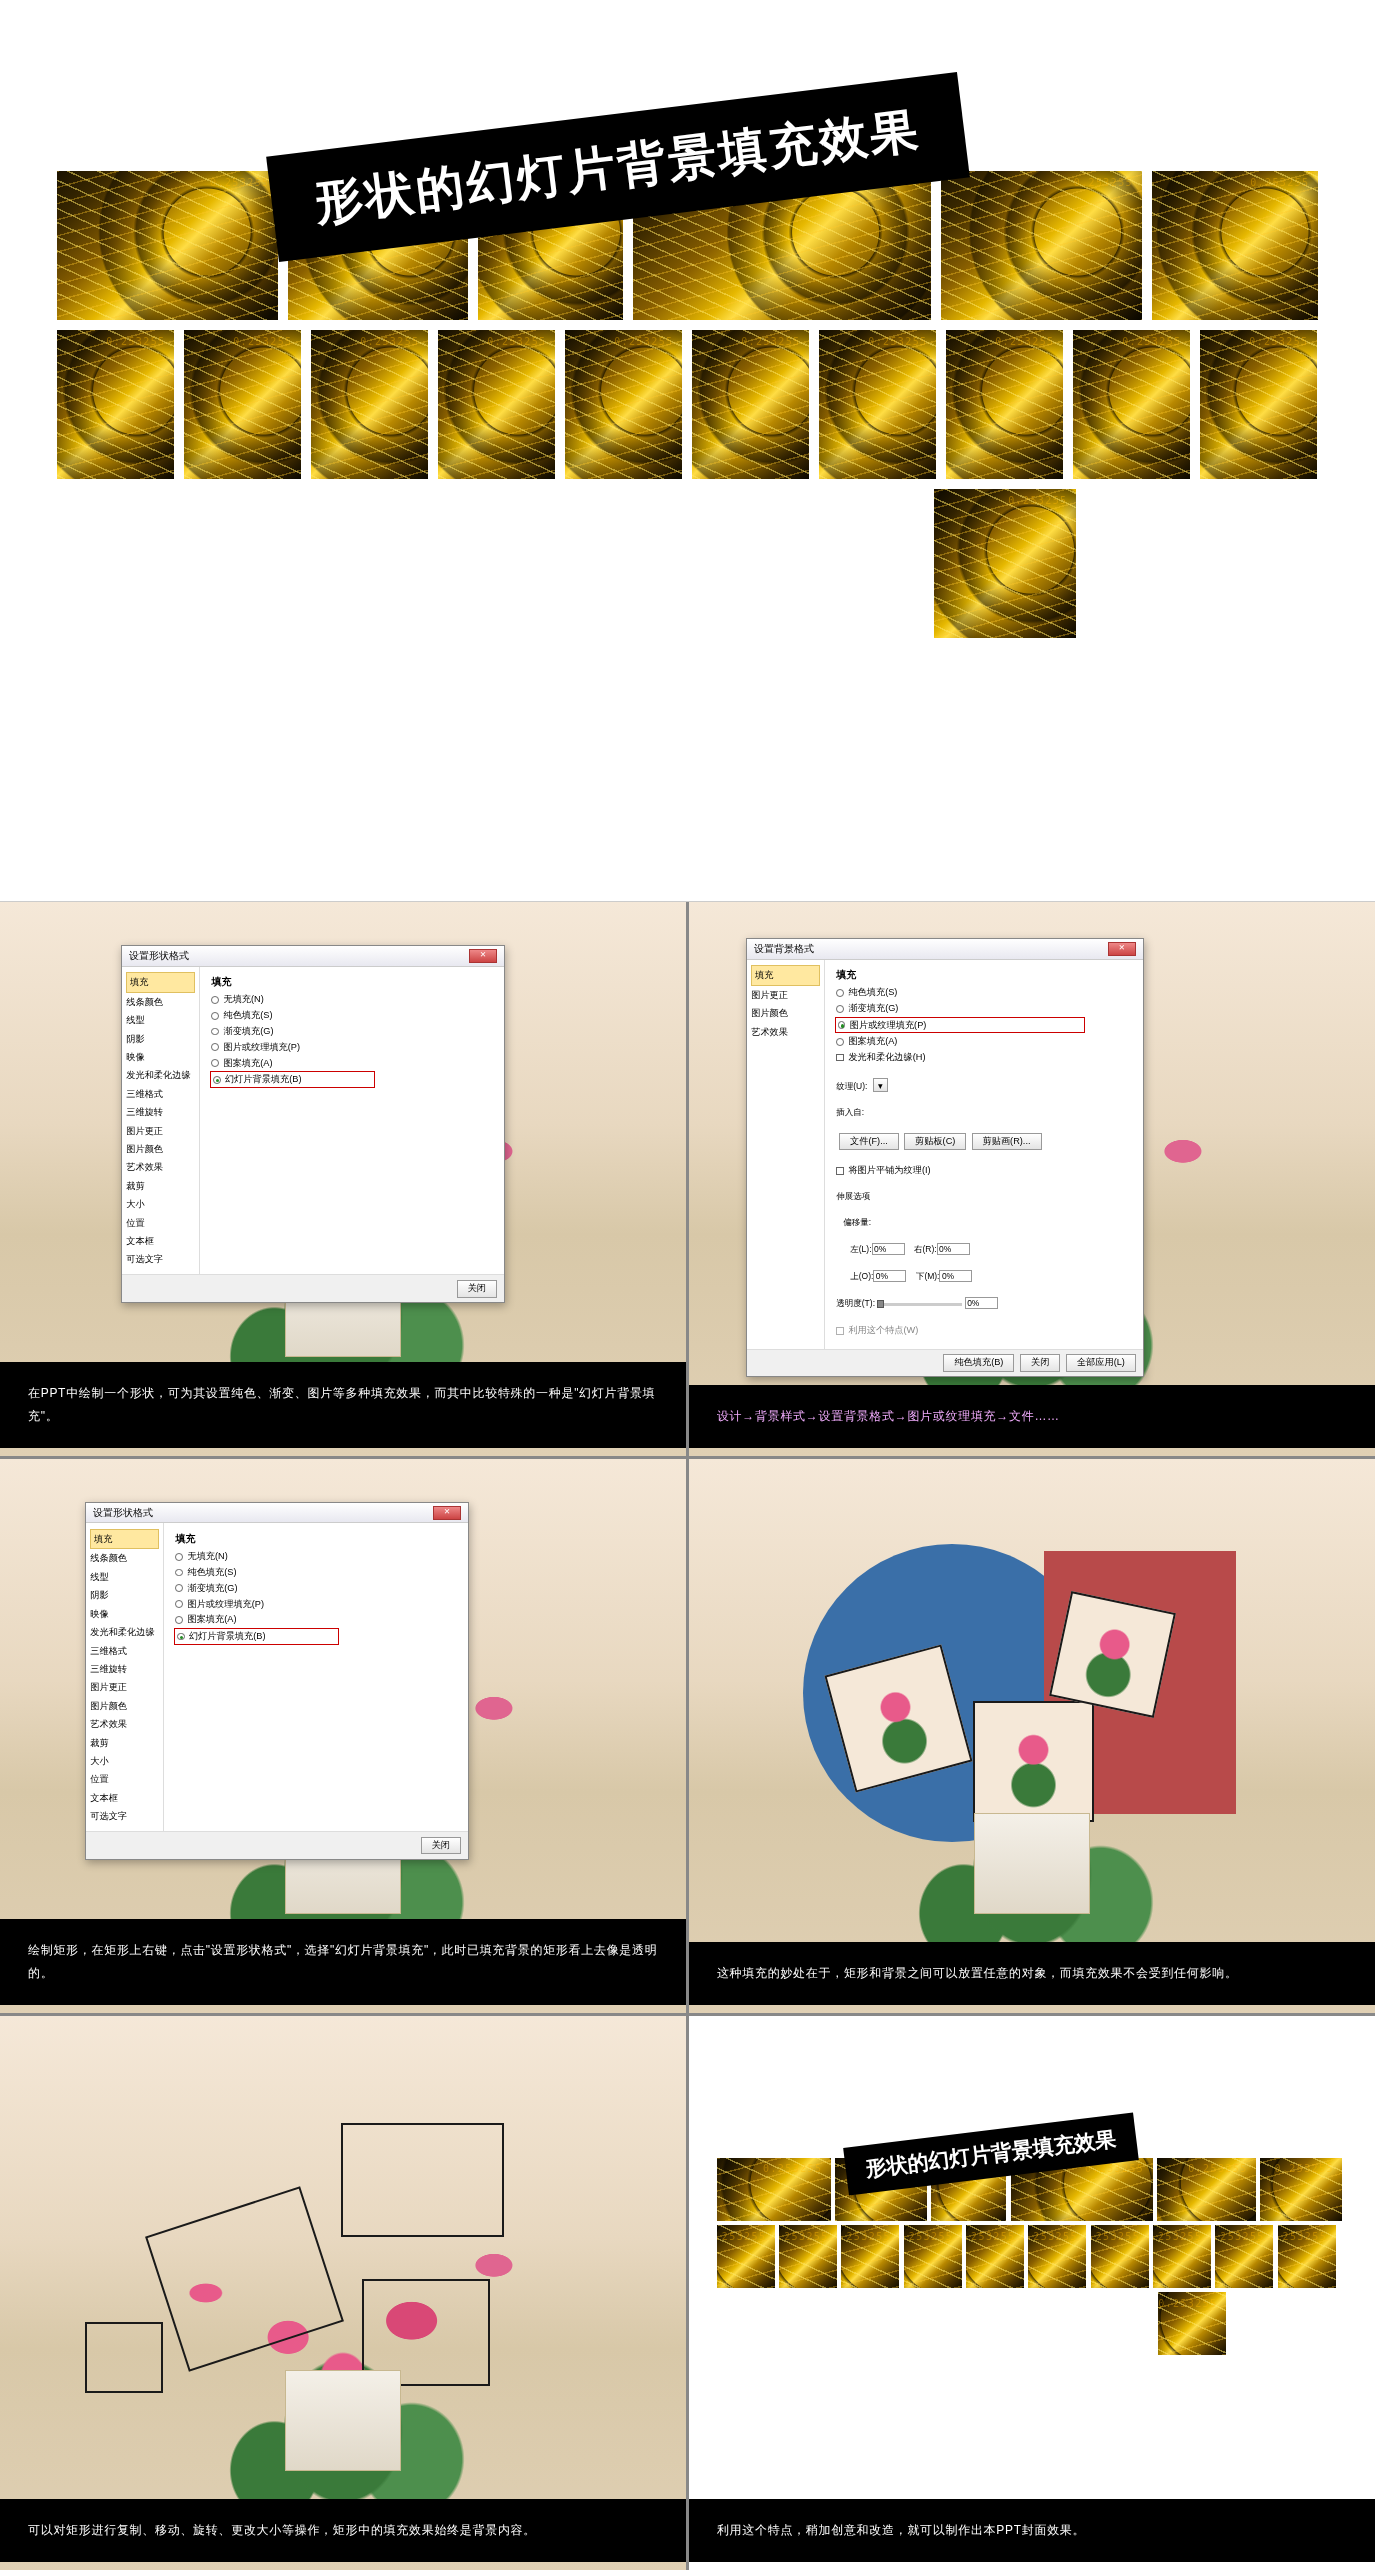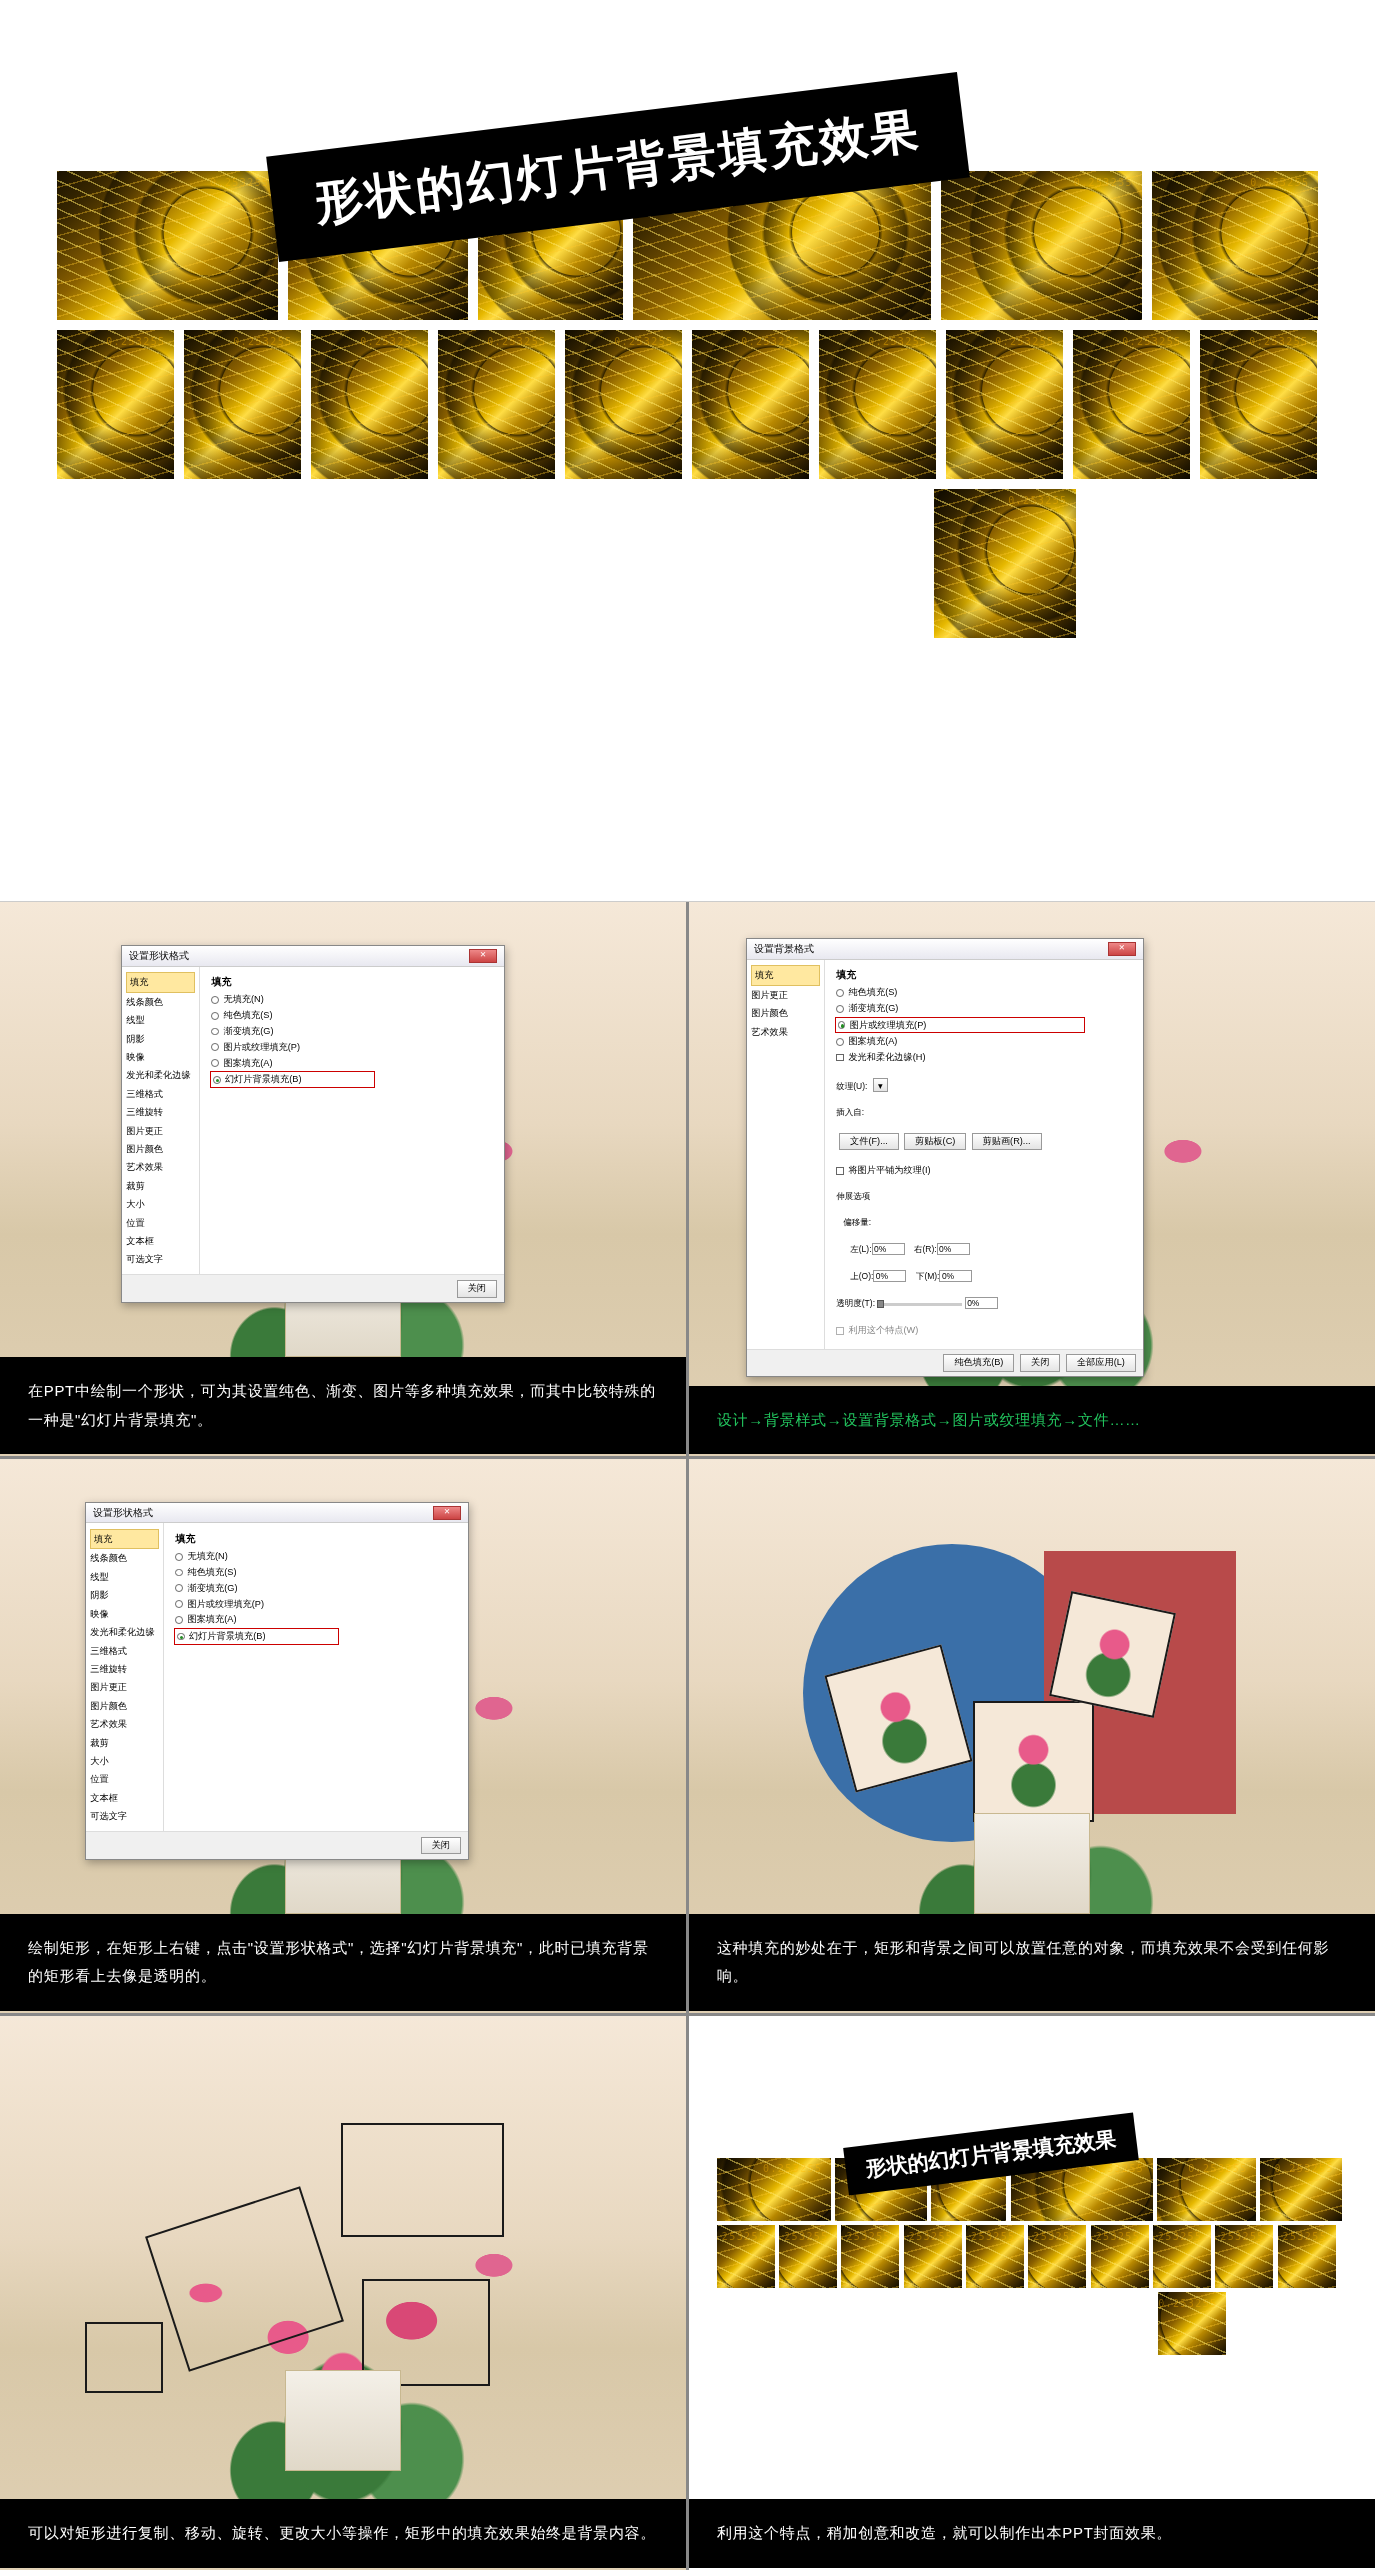--- a/index.html
+++ b/index.html
@@ -154,29 +154,29 @@
   border: 0.7px solid #999;
   background: linear-gradient(#fff,#e4e4e4);
   font-size: 9.2px;
   margin-left: 2.8px;
 }
 .spin-row { margin: 14px 0; font-size: 8.5px; }
 .spin { display: inline-block; border: 0.7px solid #999; padding: 0 1.4px; background: #fff; width: 33px; }
 
 .caption {
   position: absolute;
-  left: 0; right: 0; bottom: 2px;
+  left: 0; right: 0; bottom: 8px;
   background: #000;
   color: #fff;
   padding: 20px 28px;
-  font-size: 15px;
+  font-size: 12px;
   line-height: 1.9;
   letter-spacing: 0.7px;
 }
-.caption .hl { color: #22c55e; }
+.caption .hl { color: #f0abfc; }
 
 
 .rect-outline {
   position: absolute;
   border: 2.1px solid #1a1a1a;
   background: transparent;
 }
 
 
 .shape-circle {

